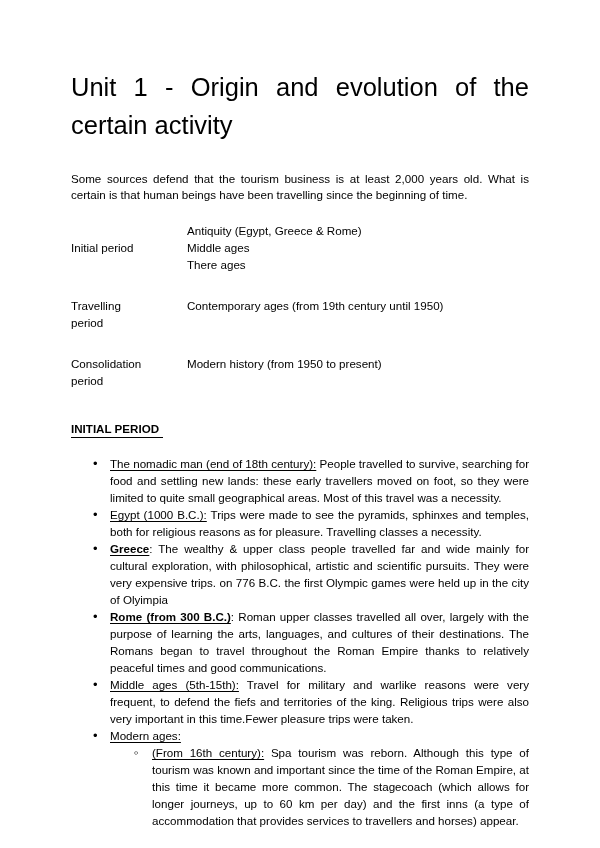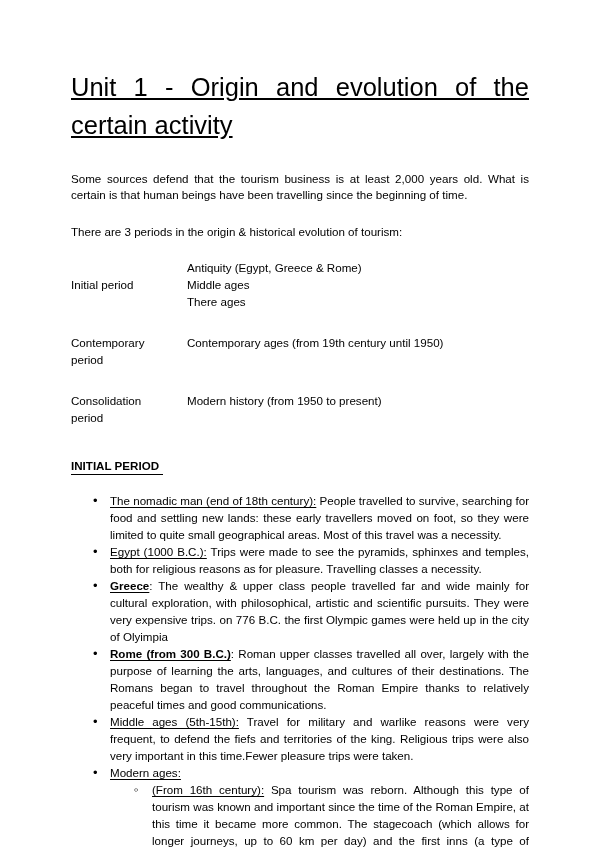--- a/index.html
+++ b/index.html
@@ -33,21 +33,20 @@
   .doc-title {
     font-size: 25.5px;
     font-weight: normal;
     line-height: 38px;
     letter-spacing: 0px;
     text-align: justify;
     text-align-last: left;
     margin: 0;
     padding-top: 68px;
     color: #000;
-    text-decoration: underline;
   }
   .doc-title .title-line-1 {
     display: block;
     text-align: justify;
     text-align-last: justify;
   }
   .doc-title .title-line-2 {
     display: block;
     text-align: left;
   }
@@ -172,39 +171,38 @@
 <div class="page">
   <div class="content">
 
     <h1 class="doc-title">
       <span class="title-line-1">Unit 1 - Origin and evolution of the</span>
       <span class="title-line-2">certain activity</span>
     </h1>
 
     <p class="para para-intro">Some sources defend that the tourism business is at least 2,000 years old. What is certain is that human beings have been travelling since the beginning of time.</p>
 
-    <p class="para para-periods">There are 3 periods in the origin &amp; historical evolution of tourism:</p>
 
     <table class="periods-table">
       <tbody>
         <tr>
           <td class="col-label">Initial period</td>
           <td class="col-value">
             <span class="sub-line">Antiquity (Egypt, Greece &amp; Rome)</span>
             <span class="sub-line">Middle ages</span>
             <span class="sub-line">There ages</span>
           </td>
         </tr>
         <tr class="spacer">
             <td></td>
             <td></td>
           </tr>
         <tr>
           <td class="col-label">
-            <span class="sub-line">Contemporary</span>
+            <span class="sub-line">Travelling</span>
             <span class="sub-line">period</span>
           </td>
           <td class="col-value">
             <span class="sub-line">Contemporary ages (from 19th century until 1950)</span>
           </td>
         </tr>
         <tr class="spacer">
             <td></td>
             <td></td>
           </tr>

